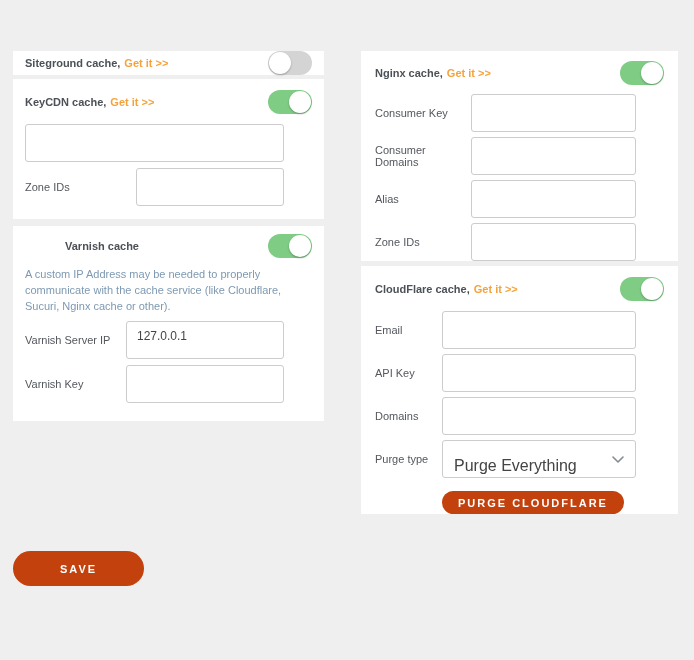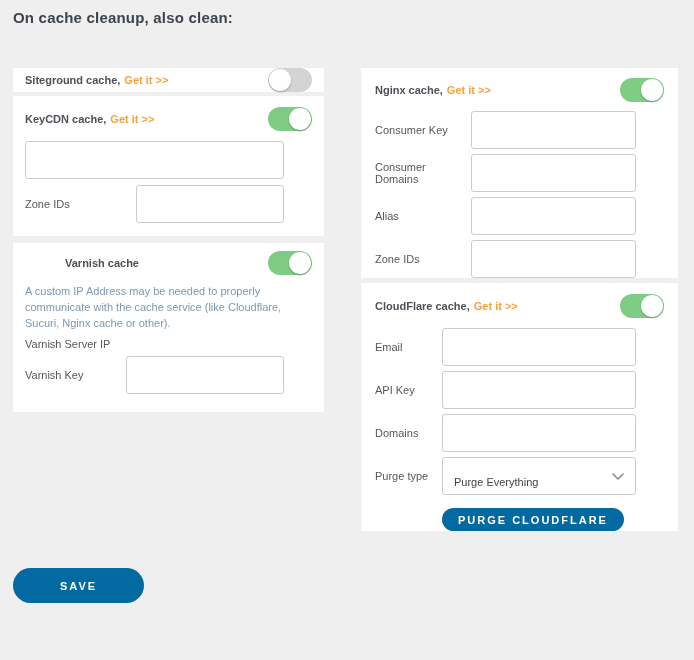--- a/index.html
+++ b/index.html
@@ -106,36 +106,36 @@
   .select-wrap { flex: 1; position: relative; }
   .select-wrap select {
     width: 100%;
     height: 38px;
     border: 1px solid #cccccc;
     border-radius: 3px;
     background: #ffffff;
     appearance: none;
     -webkit-appearance: none;
     font-family: "Liberation Sans", sans-serif;
-    font-size: 11px;
+    font-size: 16px;
     color: #444444;
     padding: 12px 28px 0 11px;
     outline: none;
     cursor: pointer;
   }
   .select-wrap .chev {
     position: absolute;
     right: 12px; top: 16px;
     pointer-events: none;
   }
 
   .button-row { margin-top: 13px; padding-left: 67px; }
   .pill-btn {
     border: none;
-    background: #0369a1;
+    background: #c2410c;
     color: #ffffff;
     font-family: "Liberation Sans", sans-serif;
     font-weight: 700;
     letter-spacing: 2px;
     cursor: pointer;
   }
   .purge-btn {
     height: 23px;
     padding: 0 16px;
     border-radius: 12px;
@@ -148,21 +148,20 @@
     height: 35px;
     border-radius: 18px;
     font-size: 11px;
   }
 </style>
 </head>
 <body>
 
 <div class="page">
 
-  <h1 class="page-title">On cache cleanup, also clean:</h1>
 
   <div class="columns">
 
     <div class="col left">
 
       <section class="panel panel-siteground">
         <div class="panel-header">
           <div class="panel-title">
             <span>Siteground cache,</span><a class="getit">Get it &gt;&gt;</a>
           </div>
@@ -189,20 +188,21 @@
       <section class="panel panel-varnish">
         <div class="panel-header">
           <div class="panel-title">
             <span>Varnish cache</span>
           </div>
           <div class="toggle on"></div>
         </div>
         <p class="panel-desc">A custom IP Address may be needed to properly communicate with the cache service (like Cloudflare, Sucuri, Nginx cache or other).</p>
         <div class="field-row">
           <label class="field-label">Varnish Server IP</label>
+          <textarea class="field-box" style="">127.0.0.1</textarea>
         </div>
         <div class="field-row">
           <label class="field-label">Varnish Key</label>
           <textarea class="field-box" style=""></textarea>
         </div>
       </section>
 
     </div>
 
     <div class="col right">

